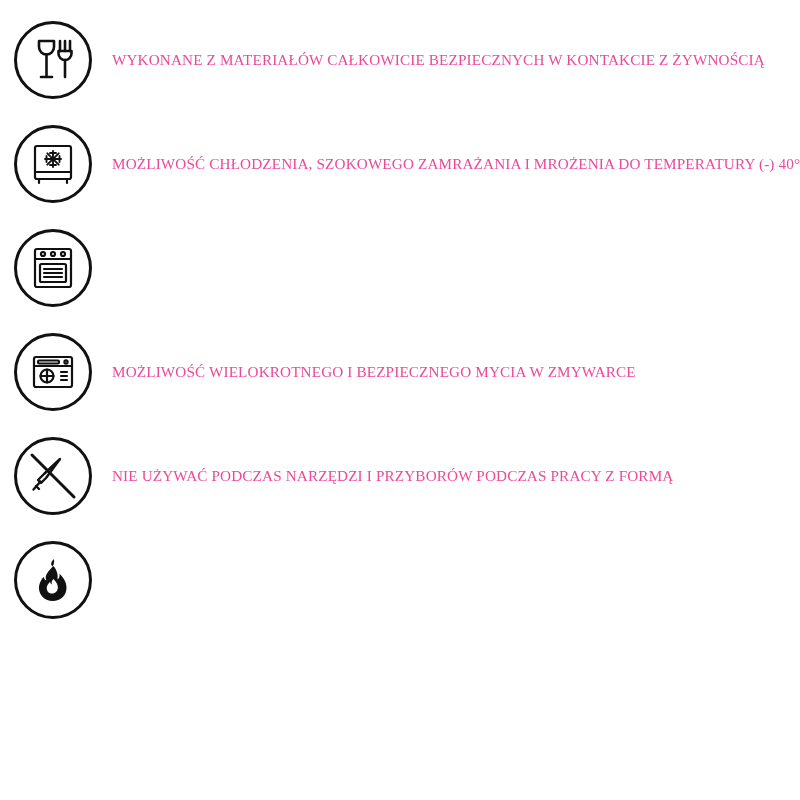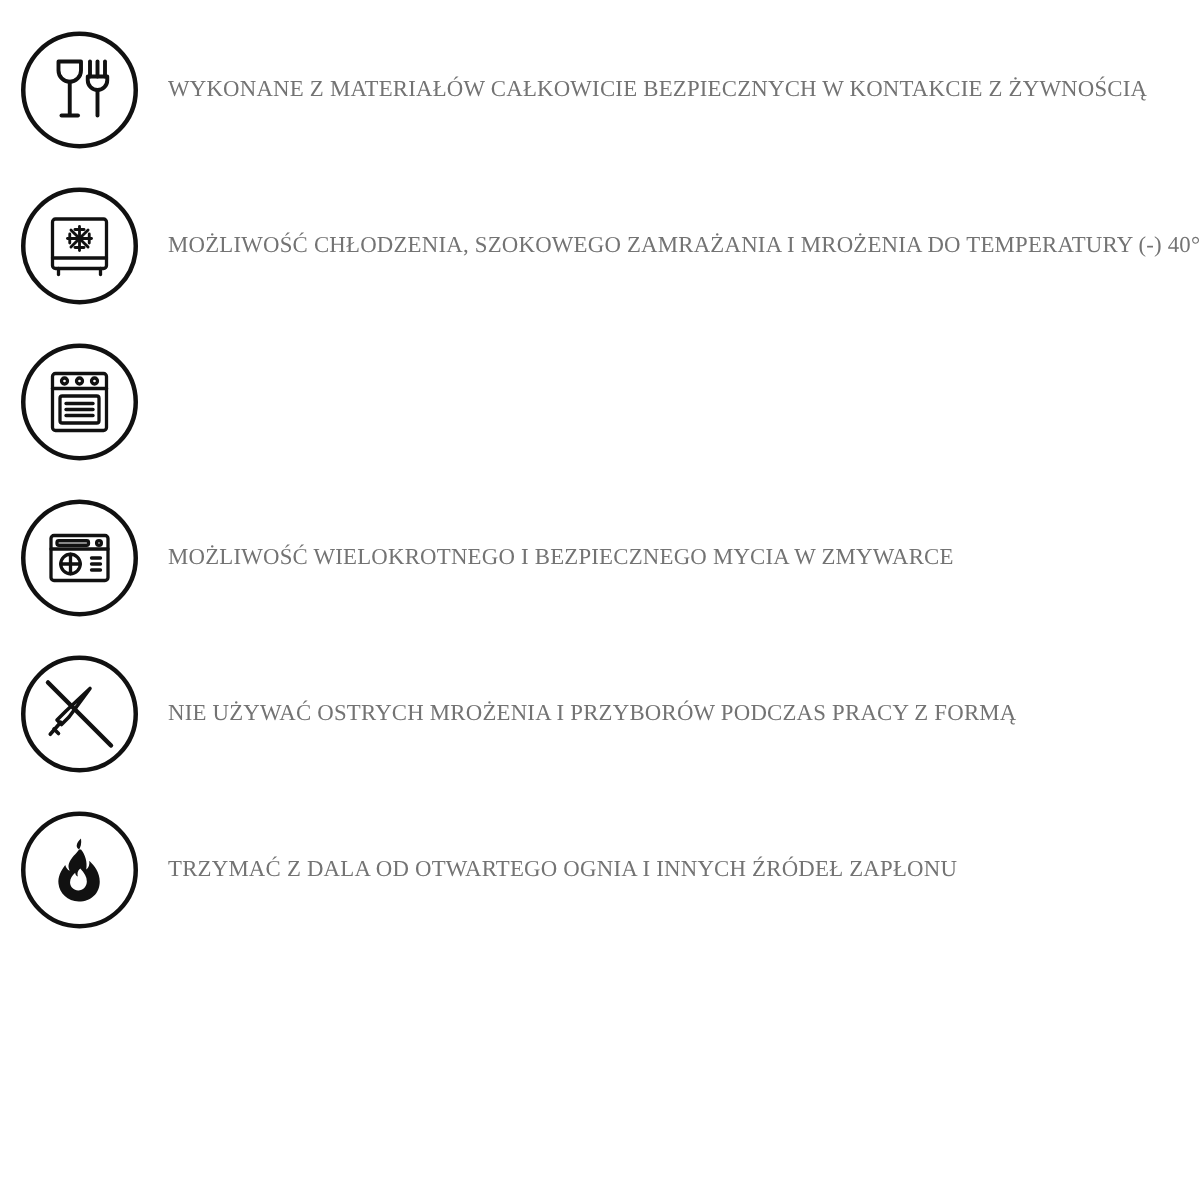--- a/index.html
+++ b/index.html
@@ -47,21 +47,21 @@
   }
   .icon-badge svg {
     display: block;
   }
   .row-label {
     margin-left: 20px;
     font-size: 15.2px;
     letter-spacing: 0.15px;
     line-height: 1.15;
     white-space: nowrap;
-    color: #737373;
+    color: #ec4899;
   }
 </style>
 </head>
 <body>
 
 <div class="sheet">
   <div class="rows">
 
     <div class="row">
       <div class="icon-badge">
@@ -148,27 +148,26 @@
       <div class="icon-badge">
         <svg width="60" height="60" viewBox="0 0 60 60" aria-hidden="true">
           <g fill="none" stroke="#111111" stroke-width="2.4" stroke-linecap="round" stroke-linejoin="round">
             <path d="M37 13 L23 32 L18 37 L15 34 L21 28 Z"></path>
             <path d="M17.5 35.5 L10.5 43.5"></path>
             <path d="M13 40 L16 43"></path>
             <path d="M9 9 L51 51" stroke-width="3"></path>
           </g>
         </svg>
       </div>
-      <div class="row-label">NIE UŻYWAĆ OSTRYCH MROŻENIA I PRZYBORÓW PODCZAS PRACY Z FORMĄ</div>
+      <div class="row-label">NIE UŻYWAĆ PODCZAS NARZĘDZI I PRZYBORÓW PODCZAS PRACY Z FORMĄ</div>
     </div>
 
     <div class="row">
       <div class="icon-badge">
         <svg width="52" height="52" viewBox="0 0 52 52" aria-hidden="true">
           <path d="M27 5 c1 7 -3 9 -6 13 c-2.5 3.3 -3 6 -1.5 8.5 c-1.5 -0.5 -2.5 -2 -3 -3.8 c-3 4 -5 8 -4.5 12.5 c0.7 6.2 6 11.8 13.5 11.8 c8.5 0 14 -5.8 14 -13.2 c0 -6.4 -3.6 -10.6 -7 -14 c0.4 2.6 -0.4 4.6 -2 5.8 c0.8 -4.8 -0.6 -9.6 -3.5 -13.2 C22.8 12 23.6 8 27 5 Z" fill="#111111"></path>
           <path d="M26.5 25 c2.8 3 4.4 5.6 4.4 8.6 c0 3.4 -2.6 6 -5.7 6 c-3 0 -5.5 -2.2 -5.5 -5.4 c0 -2.6 1.6 -4.6 3.4 -6.4 c0.2 1.4 0.9 2.2 1.8 2.6 c-0.6 -2 -0.2 -3.8 1.6 -5.4 Z" fill="#ffffff"></path>
         </svg>
       </div>
-      <div class="row-label">TRZYMAĆ Z DALA OD OTWARTEGO OGNIA I INNYCH ŹRÓDEŁ ZAPŁONU</div>
     </div>
 
   </div>
 </div>
 
 </body></html>

